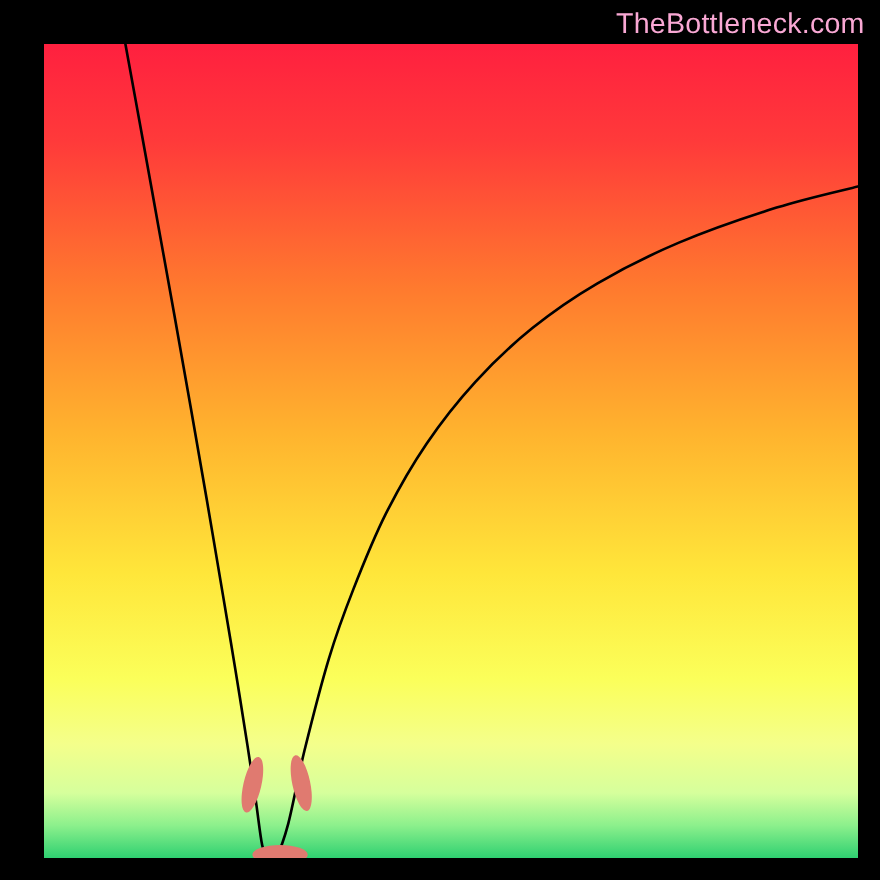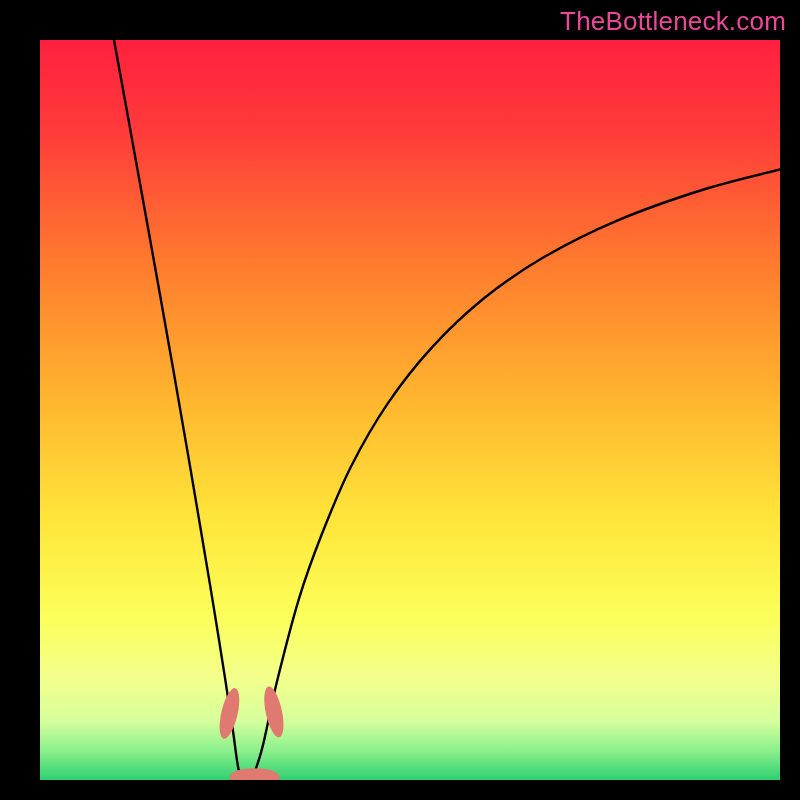--- a/index.html
+++ b/index.html
@@ -30,21 +30,21 @@
     position: absolute;
     left: 0;
     top: 0;
     width: 740px;
     height: 740px;
   }
   .watermark {
     position: absolute;
     top: 6px;
     right: 14px;
-    color: #ec4899;
+    color: #f9a8d4;
     font-family: Arial, Helvetica, sans-serif;
     font-size: 26px;
     letter-spacing: 0.2px;
     user-select: none;
   }
   svg.curves {
     position: absolute;
     left: 0;
     top: 0;
     width: 740px;

